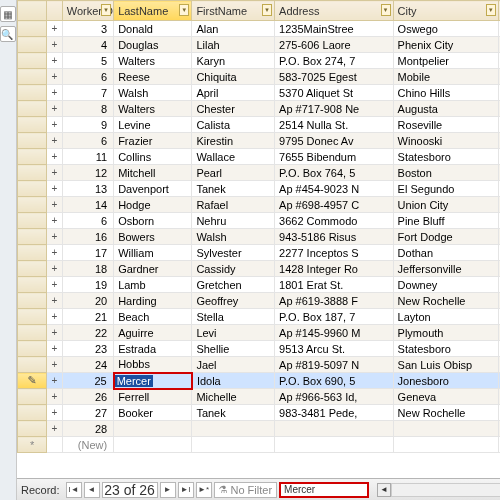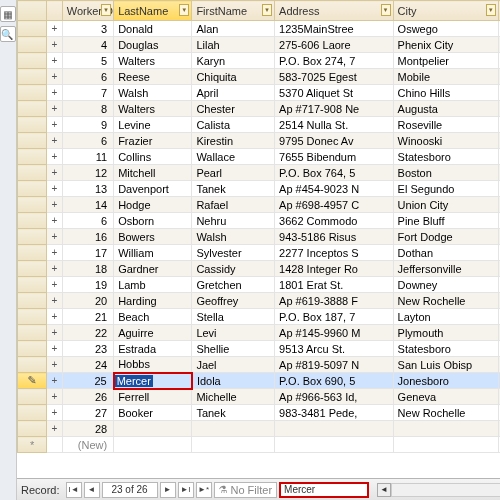--- a/index.html
+++ b/index.html
@@ -19,21 +19,21 @@
   .expand { width:14px; text-align:center; color:#555; font-size:10px; }
   .wid { text-align:right; padding-right:6px; }
   tr.selected td { background:#cfe3ff !important; }
   tr.selected .rowhead { background:linear-gradient(#ffe89a,#ffd75a)!important; }
   .editing-wrap { display:inline-block; background:#1a4fa0; color:#fff; padding:0 2px;}
   .edit-cell { border:2px solid #d00000 !important; background:#fff !important; padding:0 !important;}
   .newrow td { color:#888; }
   .statusbar { height:22px; border-top:1px solid #b5b5b5; background:linear-gradient(#f4f4f4,#e4e4e4); display:flex; align-items:center; font-size:11px; color:#333; padding:0 4px; gap:2px; position:relative;}
   .statusbar .lbl { margin-right:4px; }
   .navbtn { width:16px; height:16px; border:1px solid #b7b7b7; background:#fff; display:flex; align-items:center; justify-content:center; font-size:8px; color:#444; cursor:pointer;}
-  .recbox { width:56px; height:16px; border:1px solid #b7b7b7; background:#fff; text-align:center; font-size:10px; line-height:14px;}
+  .recbox { width:56px; height:16px; border:1px solid #b7b7b7; background:#fff; text-align:center; font-size:14px; line-height:14px;}
   .filterbox { height:16px; border:1px solid #b7b7b7; background:#fff; display:flex; align-items:center; padding:0 4px; gap:3px; color:#888;}
   .filterbox .funnel { font-size:10px; }
   .searchbox { width:90px; height:16px; border:2px solid #d00000; background:#fff; font-size:10px; padding:0 3px; line-height:12px; color:#333;}
   .hscroll { flex:1; height:14px; margin-left:6px; display:flex; align-items:center; gap:0;}
   .hscroll .arrow { width:14px;height:14px;border:1px solid #aaa;background:#eee;font-size:8px;display:flex;align-items:center;justify-content:center;}
   .hscroll .track { flex:1; height:14px; background:#f0f0f0; border:1px solid #ccc;}
   col.c0{width:26px}col.c1{width:14px}col.c2{width:46px}col.c3{width:70px}col.c4{width:74px}col.c5{width:106px}col.c6{width:94px}col.c7{width:70px}
 </style>
 </head>
 <body>

